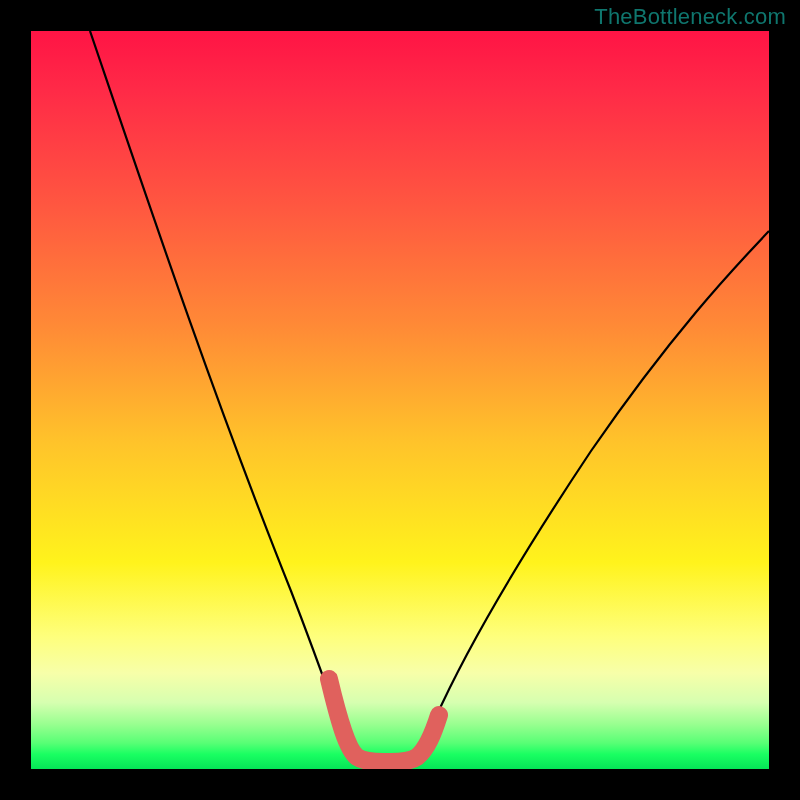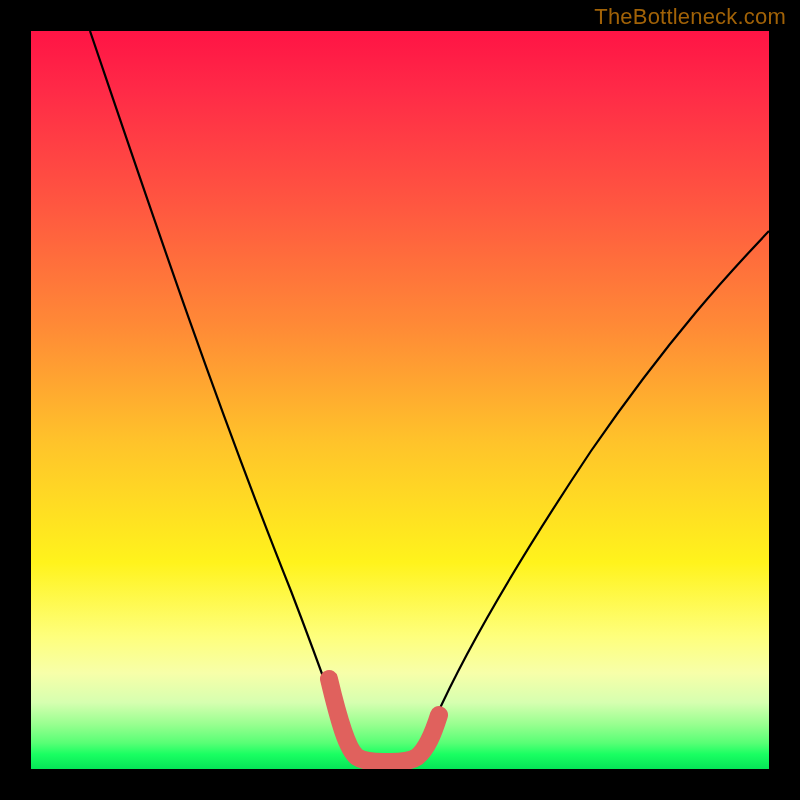--- a/index.html
+++ b/index.html
@@ -16,21 +16,21 @@
     width: 800px;
     height: 800px;
     background: #000000;
   }
   .watermark {
     position: absolute;
     top: 4px;
     right: 14px;
     font-size: 22px;
     font-weight: 500;
-    color: #a16207;
+    color: #0f766e;
     letter-spacing: 0.2px;
     user-select: none;
   }
   .plot-area {
     position: absolute;
     left: 31px;
     top: 31px;
     width: 738px;
     height: 738px;
     overflow: hidden;

